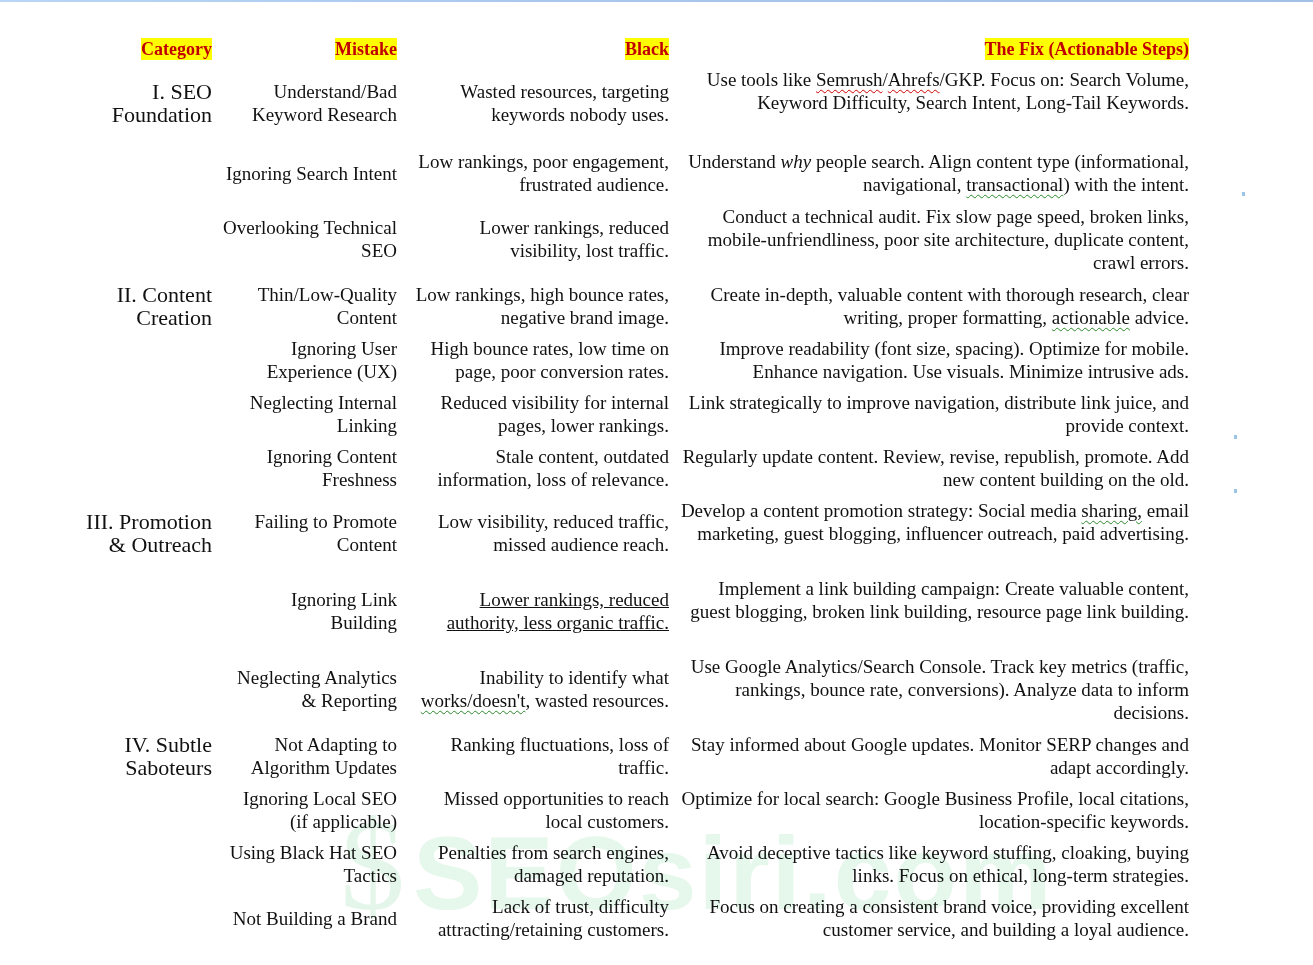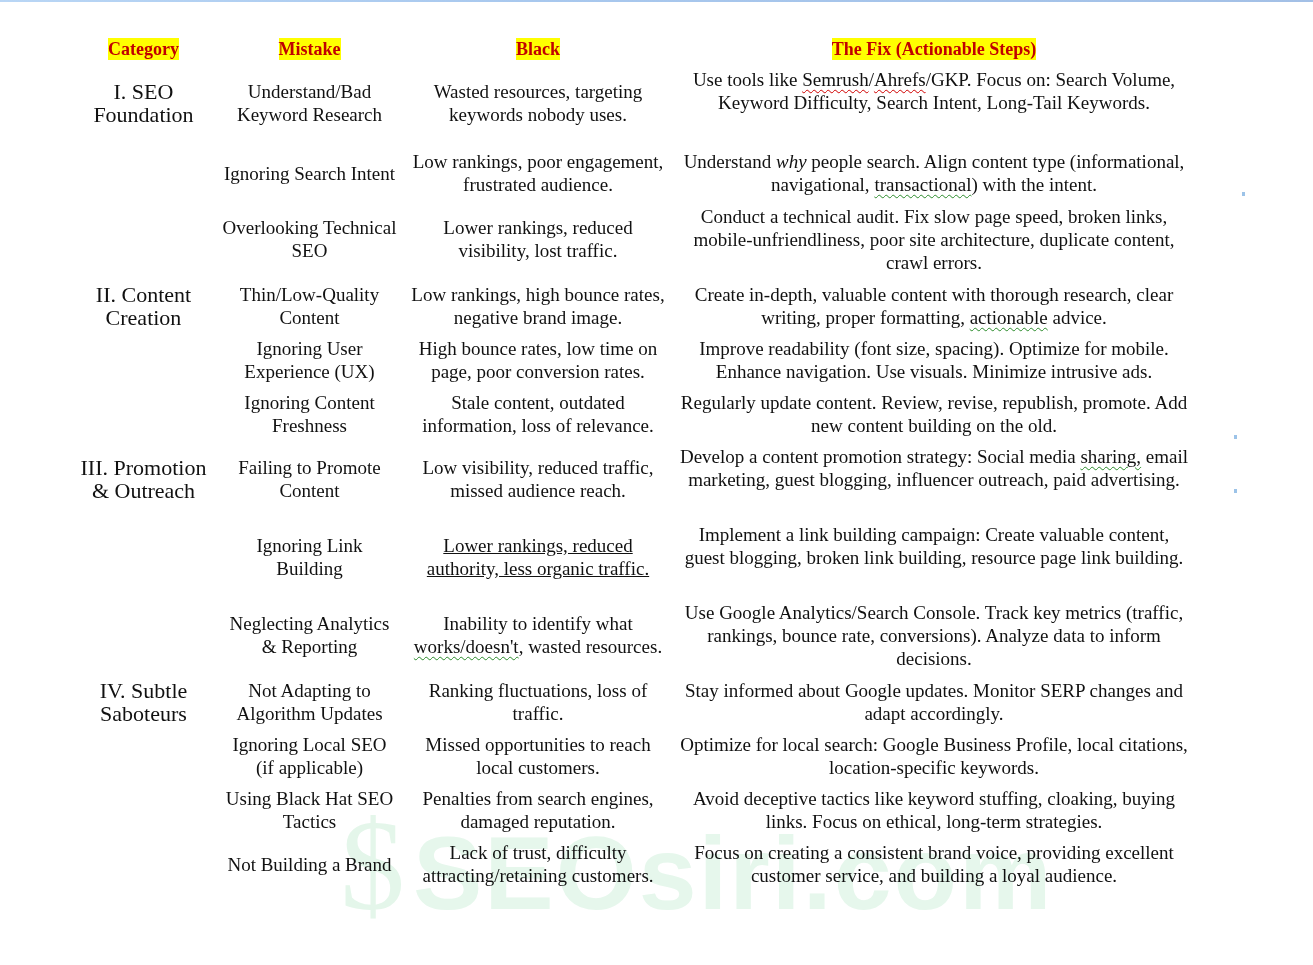--- a/index.html
+++ b/index.html
@@ -48,21 +48,21 @@
       left: 70px;
       top: 32px;
       border-collapse: collapse;
       z-index: 1;
       font-size: 19px;
       line-height: 23px;
     }
     .doc-table td, .doc-table th {
       padding: 0 5px;
       vertical-align: top;
-      text-align: center;
+      text-align: right;
       font-weight: normal;
     }
     .col-cat { width: 147px; }
     .col-mis { width: 185px; }
     .col-imp { width: 272px; }
     .col-fix { width: 520px; }
 
     .hdr-cell {
       padding-top: 5px !important;
       padding-bottom: 20px !important;
@@ -152,20 +152,26 @@
       <td><span>Create in-depth, valuable content with thorough research, clear writing, proper formatting, </span><span class="spell-green">actionable</span><span> advice.</span></td>
     </tr>
     <tr class="gap">
       <td></td>
       <td><span>Ignoring User Experience (UX)</span></td>
       <td><span>High bounce rates, low time on page, poor conversion rates.</span></td>
       <td><span>Improve readability (font size, spacing). Optimize for mobile. Enhance navigation. Use visuals. Minimize intrusive ads.</span></td>
     </tr>
     <tr class="gap">
       <td></td>
+      <td><span>Neglecting Internal Linking</span></td>
+      <td><span>Reduced visibility for internal pages, lower rankings.</span></td>
+      <td><span>Link strategically to improve navigation, distribute link juice, and provide context.</span></td>
+    </tr>
+    <tr class="gap">
+      <td></td>
       <td><span>Ignoring Content Freshness</span></td>
       <td><span>Stale content, outdated information, loss of relevance.</span></td>
       <td><span>Regularly update content. Review, revise, republish, promote. Add new content building on the old.</span></td>
     </tr>
 
     <tr class="gap" style="height:78px;">
       <td class="cat-label" style="padding-top:11px;"><span>III. Promotion &amp; Outreach</span></td>
       <td style="padding-top:11px;margin-left:28px;"><span>Failing to Promote Content</span></td>
       <td style="padding-top:11px;"><span>Low visibility, reduced traffic, missed audience reach.</span></td>
       <td><span>Develop a content promotion strategy: Social media </span><span class="spell-green">sharing,</span><span> email marketing, guest blogging, influencer outreach, paid advertising.</span></td>

